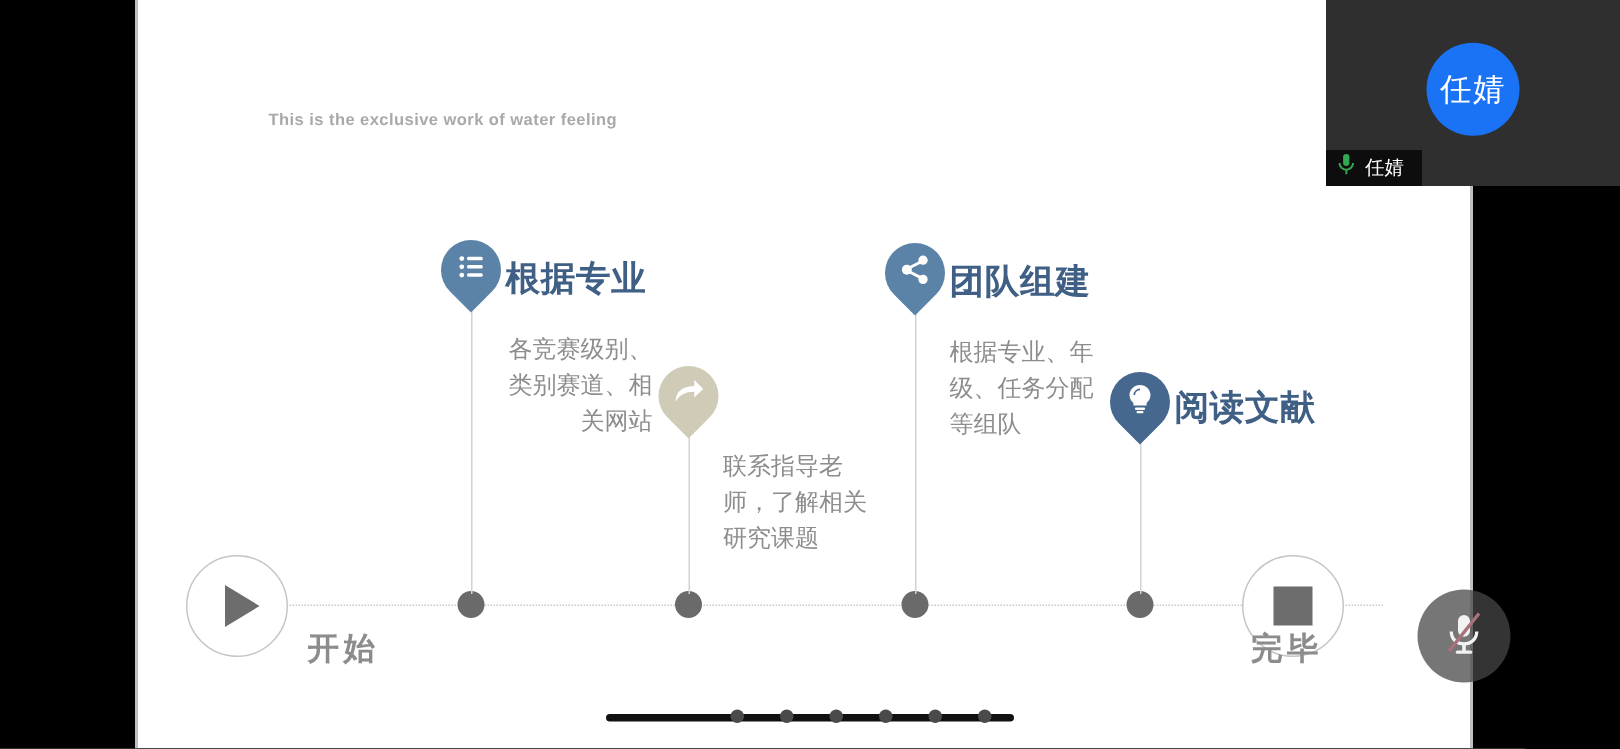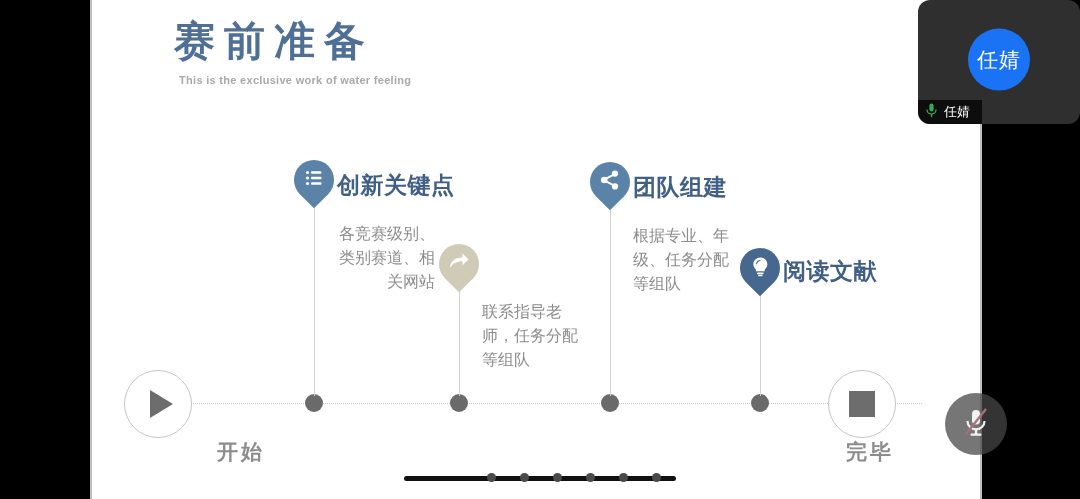--- a/index.html
+++ b/index.html
@@ -90,23 +90,22 @@
   .stop-sq {
     width: 26px; height: 26px;
     background: #6d6d6d;
   }
   .endcap-label {
     position: absolute;
     font-size: 21px;
     font-weight: bold;
     color: #8c8c8c;
     letter-spacing: 3px;
-    top: 438px;
+    top: 418px;
     white-space: nowrap;
-    margin-left: 12px;
   }
   .endcap-label.start { left: 113px; }
   .endcap-label.end   { left: 742px; text-align: center; }
 
   
   .pin {
     position: absolute;
     width: 40px; height: 40px;
     border-radius: 50% 50% 50% 0;
     transform: rotate(-45deg);
@@ -148,23 +147,23 @@
     top: 2px;
     width: 9px; height: 9px;
     border-radius: 50%;
     background: #4a4a4a;
   }
 
   
   #participant-tile {
     position: absolute;
     right: 0px; top: 0px;
-    width: 162px; height: 124px;
+    width: 196px; height: 124px;
     background: #2f2f2f;
-    border-radius: 12px;
+    border-radius: 0;
     overflow: hidden;
   }
   #participant-avatar {
     position: absolute;
     left: 50%; top: 50%;
     transform: translate(-50%, -54%);
     width: 62px; height: 62px;
     border-radius: 50%;
     background: #1a73f5;
     display: flex; align-items: center; justify-content: center;
@@ -195,21 +194,20 @@
     display: flex; align-items: center; justify-content: center;
   }
 </style>
 </head>
 <body>
 
 <div id="screen">
 
   <div id="slide">
 
-    <div class="slide-title">赛前准备</div>
     <div class="slide-subtitle">This is the exclusive work of water feeling</div>
 
     <div class="timeline-axis"></div>
 
     <div class="endcap start">
       <div class="play-tri"></div>
     </div>
     <div class="endcap-label start">开始</div>
 
     <div class="endcap end">
@@ -224,33 +222,33 @@
         <svg width="20" height="20" viewBox="0 0 20 20" fill="none">
           <circle cx="3.5" cy="4.5" r="1.6" fill="#ffffff"></circle>
           <rect x="7" y="3.3" width="10.5" height="2.4" rx="1" fill="#ffffff"></rect>
           <circle cx="3.5" cy="10" r="1.6" fill="#ffffff"></circle>
           <rect x="7" y="8.8" width="10.5" height="2.4" rx="1" fill="#ffffff"></rect>
           <circle cx="3.5" cy="15.5" r="1.6" fill="#ffffff"></circle>
           <rect x="7" y="14.3" width="10.5" height="2.4" rx="1" fill="#ffffff"></rect>
         </svg>
       </span>
     </div>
-    <div class="milestone-title" style="left:245px; top:170px;">创新关键点</div>
+    <div class="milestone-title" style="left:245px; top:170px;">根据专业</div>
     <div class="milestone-desc" style="left:245px; top:222px;text-align:right;">各竞赛级别、类别赛道、相关网站</div>
 
     <div class="timeline-node-dot" style="left:367px;"></div>
     <div class="stem" style="left:367px; top:290px; height:106px;"></div>
     <div class="pin" style="left:347px; top:244px; background:#cfcbb6;">
       <span class="pin-glyph">
         <svg width="22" height="20" viewBox="0 0 22 20" fill="none">
           <path d="M2 16 C2 8.5 8 5.5 14.5 5.5 L14.5 1.5 L20.5 7.4 L14.5 13.2 L14.5 9.3 C9 9.3 4.6 11.4 2 16 Z" fill="#ffffff"></path>
         </svg>
       </span>
     </div>
-    <div class="milestone-desc" style="left:390px; top:300px;">联系指导老师，任务分配等组队</div>
+    <div class="milestone-desc" style="left:390px; top:300px;">联系指导老师，了解相关研究课题</div>
 
     <div class="timeline-node-dot" style="left:518px;"></div>
     <div class="stem" style="left:518px; top:208px; height:188px;"></div>
     <div class="pin" style="left:498px; top:162px; background:#5b83a8;">
       <span class="pin-glyph">
         <svg width="20" height="20" viewBox="0 0 20 20" fill="none">
           <circle cx="15" cy="3.6" r="3.1" fill="#ffffff"></circle>
           <circle cx="4.2" cy="10" r="3.3" fill="#ffffff"></circle>
           <circle cx="15" cy="16.4" r="3.1" fill="#ffffff"></circle>
           <path d="M5.6 8.8 L13.8 4.6 M5.6 11.2 L13.8 15.4" stroke="#ffffff" stroke-width="1.9"></path>

